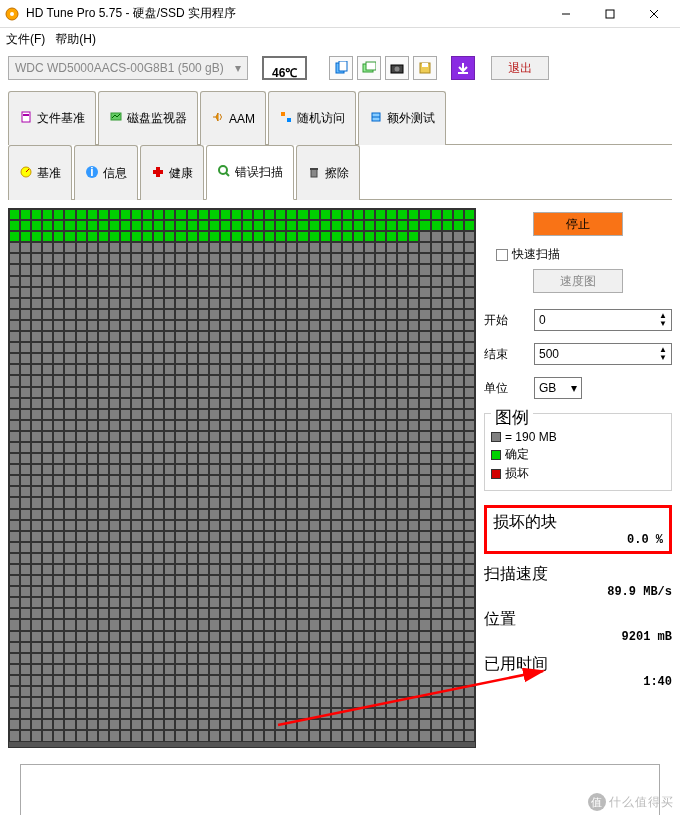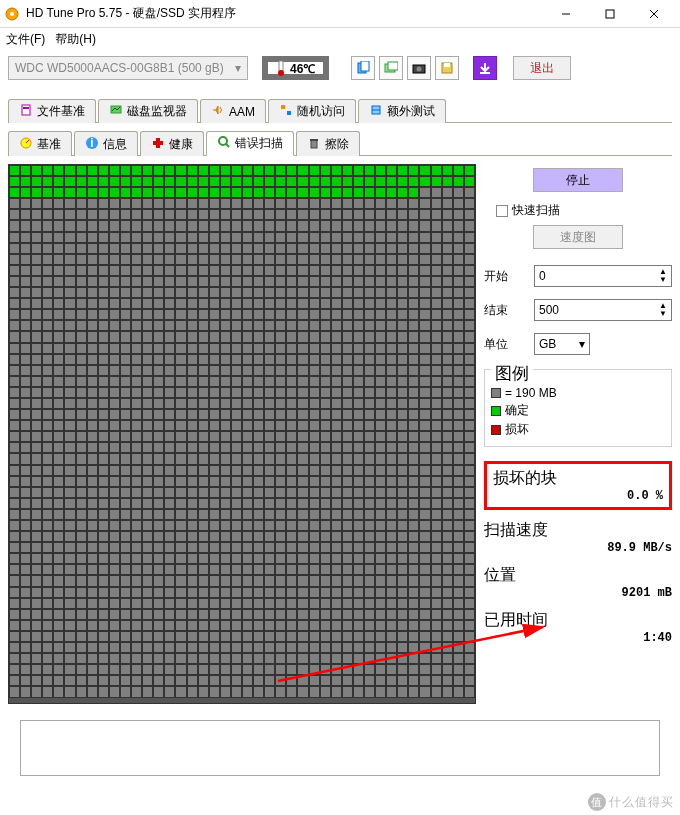--- a/index.html
+++ b/index.html
@@ -9,48 +9,48 @@
 .titlebar-icon { width: 16px; height: 16px; margin-right: 6px; }
 .titlebar-text { flex: 1; font-size: 12px; }
 .titlebar-btns { display: flex; gap: 0; }
 .titlebar-btn { width: 44px; height: 28px; display: flex; align-items: center; justify-content: center; }
 
 .menubar { height: 22px; display: flex; align-items: center; padding: 0 6px; gap: 10px; font-size: 12px; }
 
 .toolbar { height: 36px; display: flex; align-items: center; padding: 4px 8px; gap: 6px; }
 .drive-select { width: 240px; height: 24px; border: 1px solid #adadad; background: #f0f0f0; color: #888; display: flex; align-items: center; padding: 0 6px; font-size: 11px; font-family: "Courier New", monospace; }
 .drive-select .arrow { margin-left: auto; }
-.temp-block { display: flex; align-items: center; gap: 4px; border: 6px solid #737373; padding: 2px 8px; height: 24px; margin-left: 8px; }
+.temp-block { display: flex; align-items: center; gap: 4px; border: 2px solid #737373; padding: 2px 8px; height: 24px; margin-left: 8px; flex-direction: column; }
 .tb-icons { display: flex; gap: 4px; margin-left: 16px; }
 .tb-icon { width: 24px; height: 24px; border: 1px solid #aaa; display: flex; align-items: center; justify-content: center; background: #fafafa; }
 .tb-btn-exit { margin-left: 10px; width: 58px; height: 24px; border: 1px solid #adadad; background: #f0f0f0; color: #b91c1c; display: flex; align-items: center; justify-content: center; }
 .down-icon { background: #8a2be2; color: #fff; width: 24px; height: 24px; display: flex; align-items: center; justify-content: center; margin-left: 8px; border: 1px solid #7020b0; }
 
 .tabs-area { padding: 4px 8px 0 8px; }
 .tabs-row { display: flex; border-bottom: 1px solid #aca899; }
-.tab { display: flex; align-items: center; gap: 4px; padding: 3px 10px; border: 1px solid #aca899; border-bottom: none; background: #f0f0f0; margin-right: 2px; border-radius: 3px 3px 0 0; font-size: 12px; position: relative; top: 1px; margin-top: 8px; }
+.tab { display: flex; align-items: center; gap: 4px; padding: 18px 10px; border: 1px solid #aca899; border-bottom: none; background: #f0f0f0; margin-right: 2px; border-radius: 3px 3px 0 0; font-size: 12px; position: relative; top: 1px; }
 .tab.active { background: #fff; border-bottom: 1px solid #fff; z-index: 2; }
 .tab-icon { width: 14px; height: 14px; }
 
 .content { display: flex; padding: 8px; gap: 8px; }
 .grid-wrap { position: relative; }
 .block-grid { display: grid; grid-template-columns: repeat(42, 11.1px); grid-auto-rows: 11.1px; border: 1px solid #333; width: 468px; height: 540px; background: #555; }
 .cell { border: 1px solid #333; }
 .cell.ok { background: #00d000; }
 .cell.un { background: #808080; }
 
 .side { flex: 1; display: flex; flex-direction: column; gap: 6px; padding-top: 4px; }
-.btn { height: 24px; border: 1px solid #adadad; background: #c4b5fd; display: flex; align-items: center; justify-content: center; width: 90px; margin: 0 auto 4px; }
+.btn { height: 24px; border: 1px solid #adadad; background: #f97316; display: flex; align-items: center; justify-content: center; width: 90px; margin: 0 auto 4px; }
 .btn.dis { color: #888; background: #f0f0f0; }
 .chk-row { display: flex; align-items: center; gap: 4px; margin-left: 12px; font-size: 12px; }
 .chk-box { width: 12px; height: 12px; border: 1px solid #888; }
 .field-row { display: flex; align-items: center; gap: 8px; margin-top: 6px; }
 .field-row .lbl { width: 42px; text-align: left; font-size: 12px; }
 .spin { border: 1px solid #7a7a7a; height: 22px; flex: 1; display: flex; align-items: center; padding: 0 4px; font-size: 12px; }
-.sel { border: 1px solid #7a7a7a; height: 22px; width: 56px; display: flex; align-items: center; padding: 0 4px; font-size: 12px; }
+.sel { border: 1px solid #7a7a7a; height: 22px; width: 48px; display: flex; align-items: center; padding: 0 4px; font-size: 12px; }
 
 .legend-box { border: 1px solid #d0d0d0; padding: 14px 6px 6px; position: relative; margin-top: 8px; }
 .legend-title { position: absolute; top: -8px; left: 6px; background: #fff; padding: 0 4px; font-size: 17px; }
 .leg-row { display: flex; align-items: center; gap: 4px; font-size: 11px; margin: 2px 0; }
 .leg-sw { width: 10px; height: 10px; border: 1px solid #333; }
 
 .damaged-box { border: 3px solid #f00; padding: 4px 6px; margin-top: 8px; }
 .stat-title { font-size: 16px; font-family: Liberation Mono, monospace; }
 .stat-val { text-align: right; font-size: 12px; font-family: "Courier New", monospace; font-weight: bold; }
 .stat-group { margin-top: 4px; }

